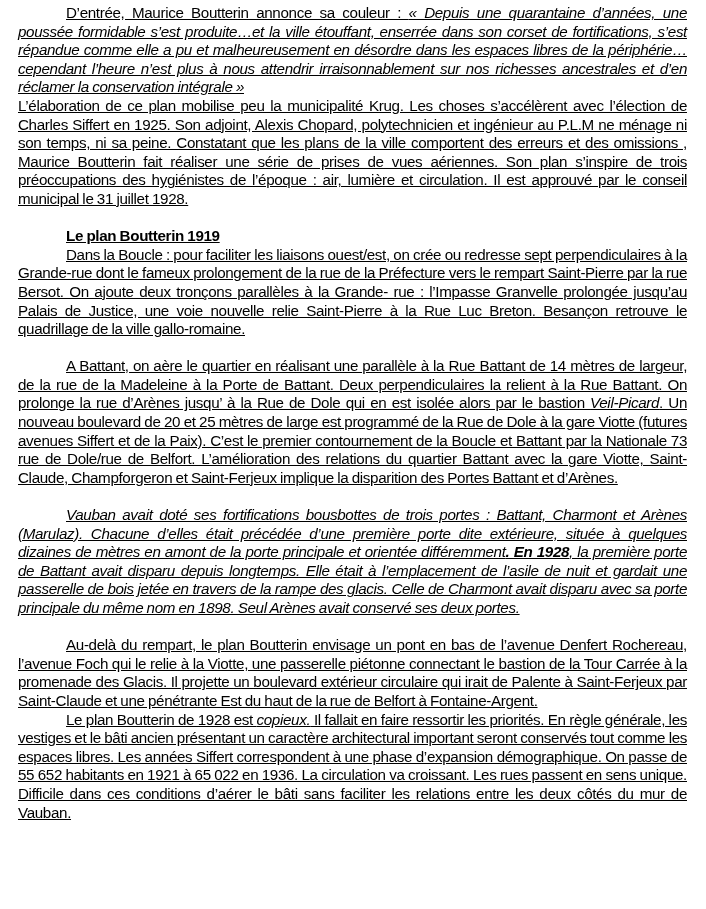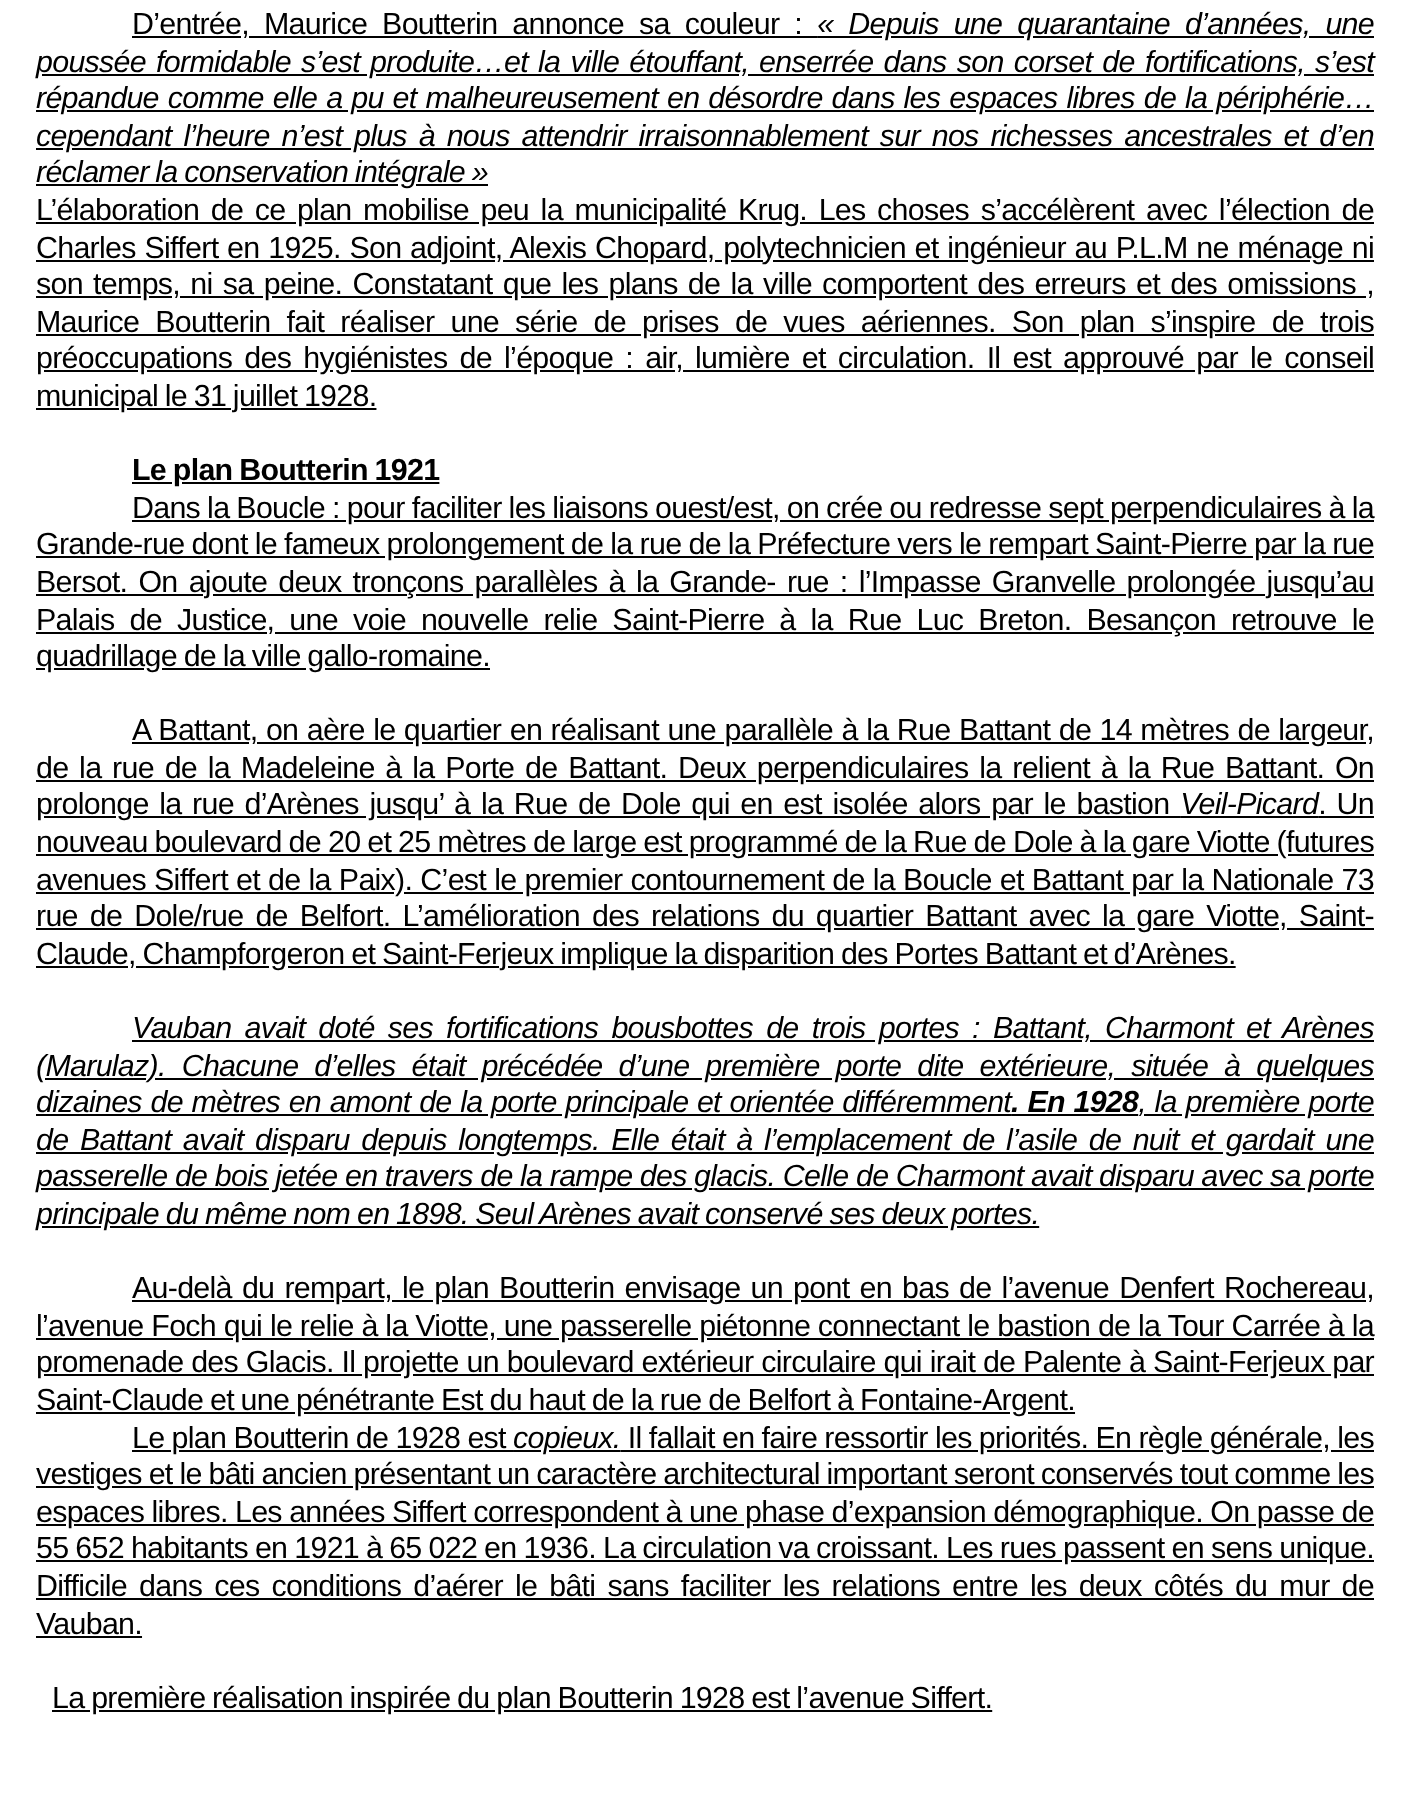--- a/index.html
+++ b/index.html
@@ -31,32 +31,31 @@
 </head>
 <body>
 
 <div class="page">
 
   <p class="indent"><span>D’entrée, Maurice Boutterin annonce sa couleur : </span><em>« Depuis une quarantaine d’années, une poussée formidable s’est produite…et la ville étouffant, enserrée dans son corset de fortifications, s’est répandue comme elle a pu et malheureusement en désordre dans les espaces libres de la périphérie… cependant l’heure n’est plus à nous attendrir irraisonnablement sur nos richesses ancestrales et d’en réclamer la conservation intégrale »</em></p>
   <p>L’élaboration de ce plan mobilise peu la municipalité Krug. Les choses s’accélèrent avec l’élection de Charles Siffert en 1925. Son adjoint, Alexis Chopard, polytechnicien et ingénieur au P.L.M ne ménage ni son temps, ni sa peine. Constatant que les plans de la ville comportent des erreurs et des omissions , Maurice Boutterin fait réaliser une série de prises de vues aériennes. Son plan s’inspire de trois préoccupations des hygiénistes de l’époque : air, lumière et circulation. Il est approuvé par le conseil municipal le 31 juillet 1928.</p>
 
   <div class="gap"></div>
 
-  <h2>Le plan Boutterin 1921</h2>
+  <h2>Le plan Boutterin 1919</h2>
   <p class="indent">Dans la Boucle : pour faciliter les liaisons ouest/est, on crée ou redresse sept perpendiculaires à la Grande-rue dont le fameux prolongement de la rue de la Préfecture vers le rempart Saint-Pierre par la rue Bersot. On ajoute deux tronçons parallèles à la Grande- rue : l’Impasse Granvelle prolongée jusqu’au Palais de Justice, une voie nouvelle relie Saint-Pierre à la Rue Luc Breton.  Besançon retrouve le quadrillage de la ville gallo-romaine.</p>
 
   <div class="gap"></div>
 
   <p class="indent"><span>A Battant, on aère le quartier en réalisant une parallèle à la Rue Battant de 14 mètres de largeur, de la rue de la Madeleine à la Porte de Battant. Deux perpendiculaires la relient à la Rue Battant. On prolonge la rue d’Arènes jusqu’ à la Rue de Dole qui en est isolée alors par le bastion </span><em>Veil-Picard</em><span>. Un nouveau boulevard de 20 et 25 mètres de large est programmé de la Rue de Dole à la gare Viotte (futures avenues Siffert et de la Paix). C’est le premier contournement de la Boucle et Battant par la Nationale 73 rue de Dole/rue de Belfort. L’amélioration des relations du quartier Battant avec la gare Viotte, Saint-Claude, Champforgeron et Saint-Ferjeux implique la disparition des Portes Battant et d’Arènes.</span></p>
 
   <div class="gap"></div>
 
   <p class="indent"><em><span>Vauban avait doté ses fortifications bousbottes de trois portes : Battant, Charmont et Arènes (Marulaz). Chacune d’elles était précédée d’une première porte dite extérieure, située à quelques dizaines de mètres en amont de la porte principale et orientée différemment</span><strong>. En 1928</strong><span>, la première porte de Battant avait disparu depuis longtemps. Elle était à l’emplacement de l’asile de nuit et gardait une passerelle de bois jetée en travers de la rampe des glacis. Celle de Charmont avait disparu avec sa porte principale du même nom en 1898. Seul Arènes avait conservé ses deux portes.</span></em></p>
 
   <div class="gap"></div>
 
   <p class="indent">Au-delà du rempart, le plan Boutterin envisage un pont en bas de l’avenue Denfert Rochereau, l’avenue Foch qui le relie à la Viotte, une passerelle piétonne connectant le bastion de la Tour Carrée à la promenade des Glacis. Il projette un boulevard extérieur circulaire qui irait de Palente à Saint-Ferjeux par Saint-Claude et une pénétrante Est du haut de la rue de Belfort à Fontaine-Argent.</p>
   <p class="indent"><span>Le plan Boutterin de 1928 est </span><em>copieux.</em><span> Il fallait en faire ressortir les priorités. En règle générale, les vestiges et le bâti ancien présentant un caractère architectural important seront conservés tout comme les espaces libres. Les années Siffert correspondent à une phase d’expansion démographique. On passe de 55 652 habitants en 1921 à 65 022 en 1936. La circulation va croissant. Les rues passent en sens unique. Difficile dans ces conditions d’aérer le bâti sans faciliter les relations entre les deux côtés du mur de Vauban.</span></p>
 
   <div class="gap"></div>
 
-  <p class="closing">La première réalisation inspirée du plan Boutterin 1928 est l’avenue Siffert.</p>
 </div>
 
 </body></html>

